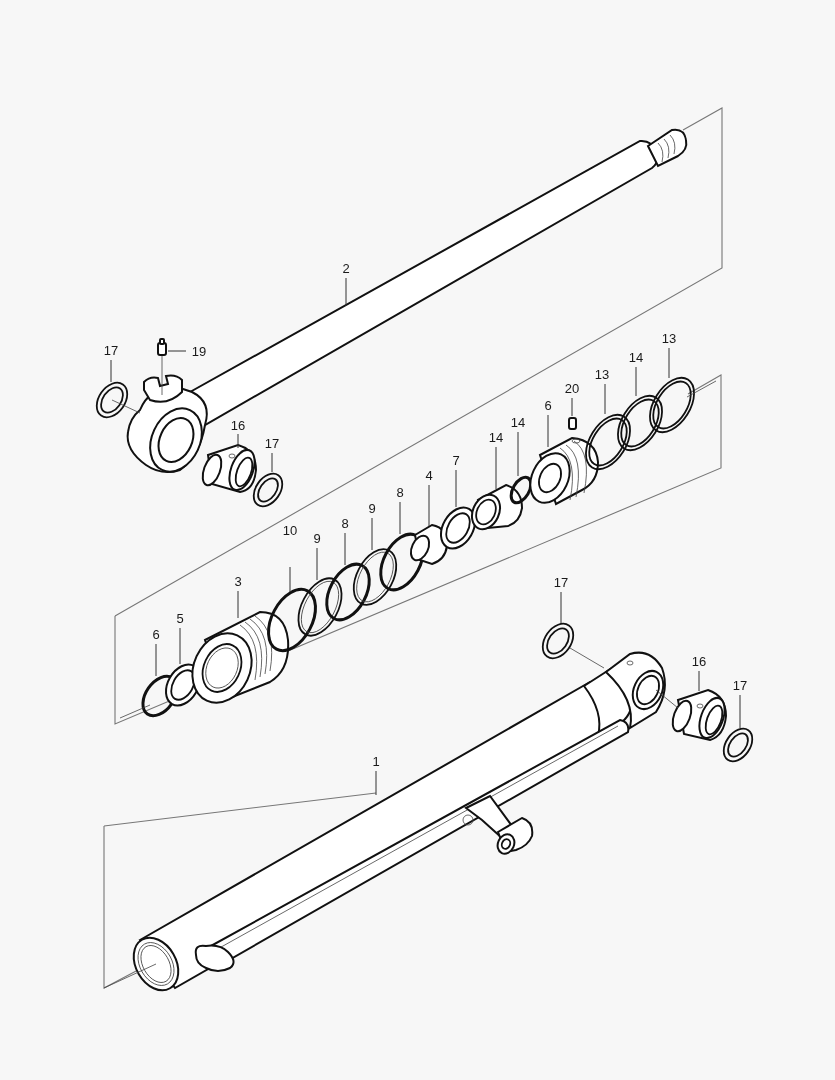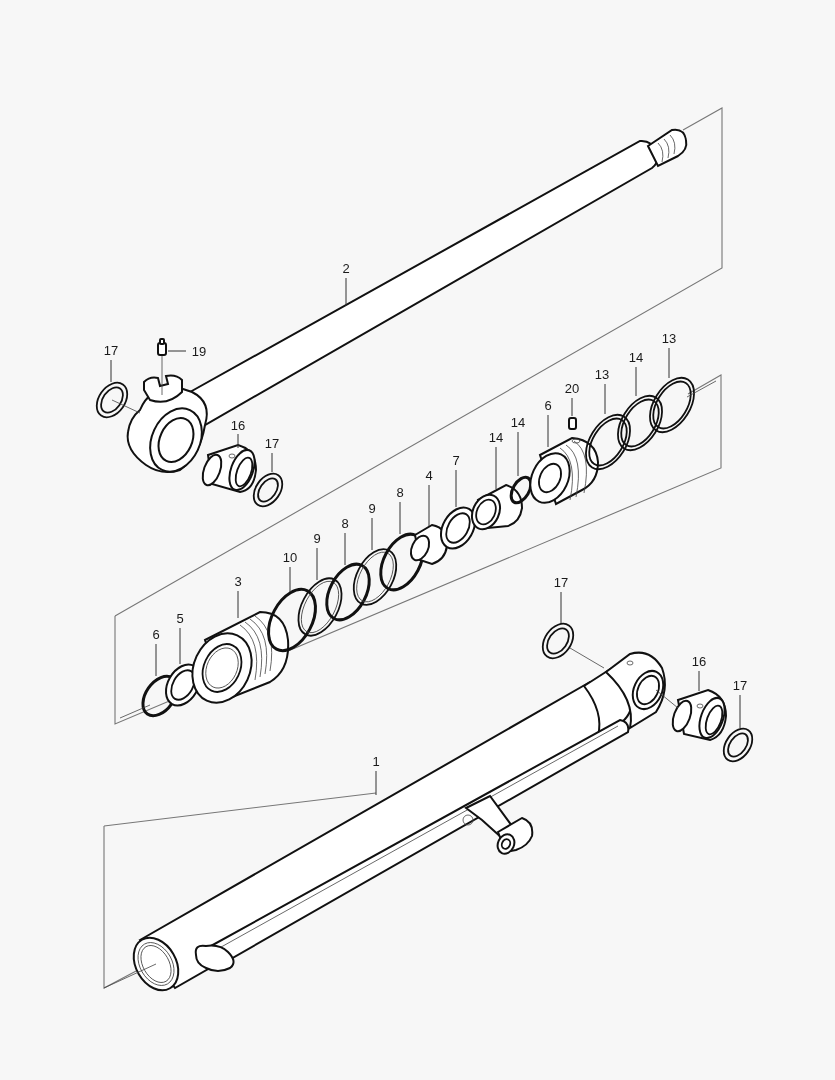--- a/index.html
+++ b/index.html
@@ -252,21 +252,21 @@
 <div class="lbl" style="left:346px;top:268px">2</div>
 <div class="lbl" style="left:238px;top:581px">3</div>
 <div class="lbl" style="left:429px;top:475px">4</div>
 <div class="lbl" style="left:180px;top:618px">5</div>
 <div class="lbl" style="left:156px;top:634px">6</div>
 <div class="lbl" style="left:456px;top:460px">7</div>
 <div class="lbl" style="left:345px;top:523px">8</div>
 <div class="lbl" style="left:400px;top:492px">8</div>
 <div class="lbl" style="left:317px;top:538px">9</div>
 <div class="lbl" style="left:372px;top:508px">9</div>
-<div class="lbl" style="left:290px;top:557px">10</div>
+<div class="lbl" style="left:290px;top:530px">10</div>
 <div class="lbl" style="left:548px;top:405px">6</div>
 <div class="lbl" style="left:636px;top:357px">14</div>
 <div class="lbl" style="left:602px;top:374px">13</div>
 <div class="lbl" style="left:669px;top:338px">13</div>
 <div class="lbl" style="left:518px;top:422px">14</div>
 <div class="lbl" style="left:496px;top:437px">14</div>
 <div class="lbl" style="left:238px;top:425px">16</div>
 <div class="lbl" style="left:699px;top:661px">16</div>
 <div class="lbl" style="left:111px;top:350px">17</div>
 <div class="lbl" style="left:272px;top:443px">17</div>

